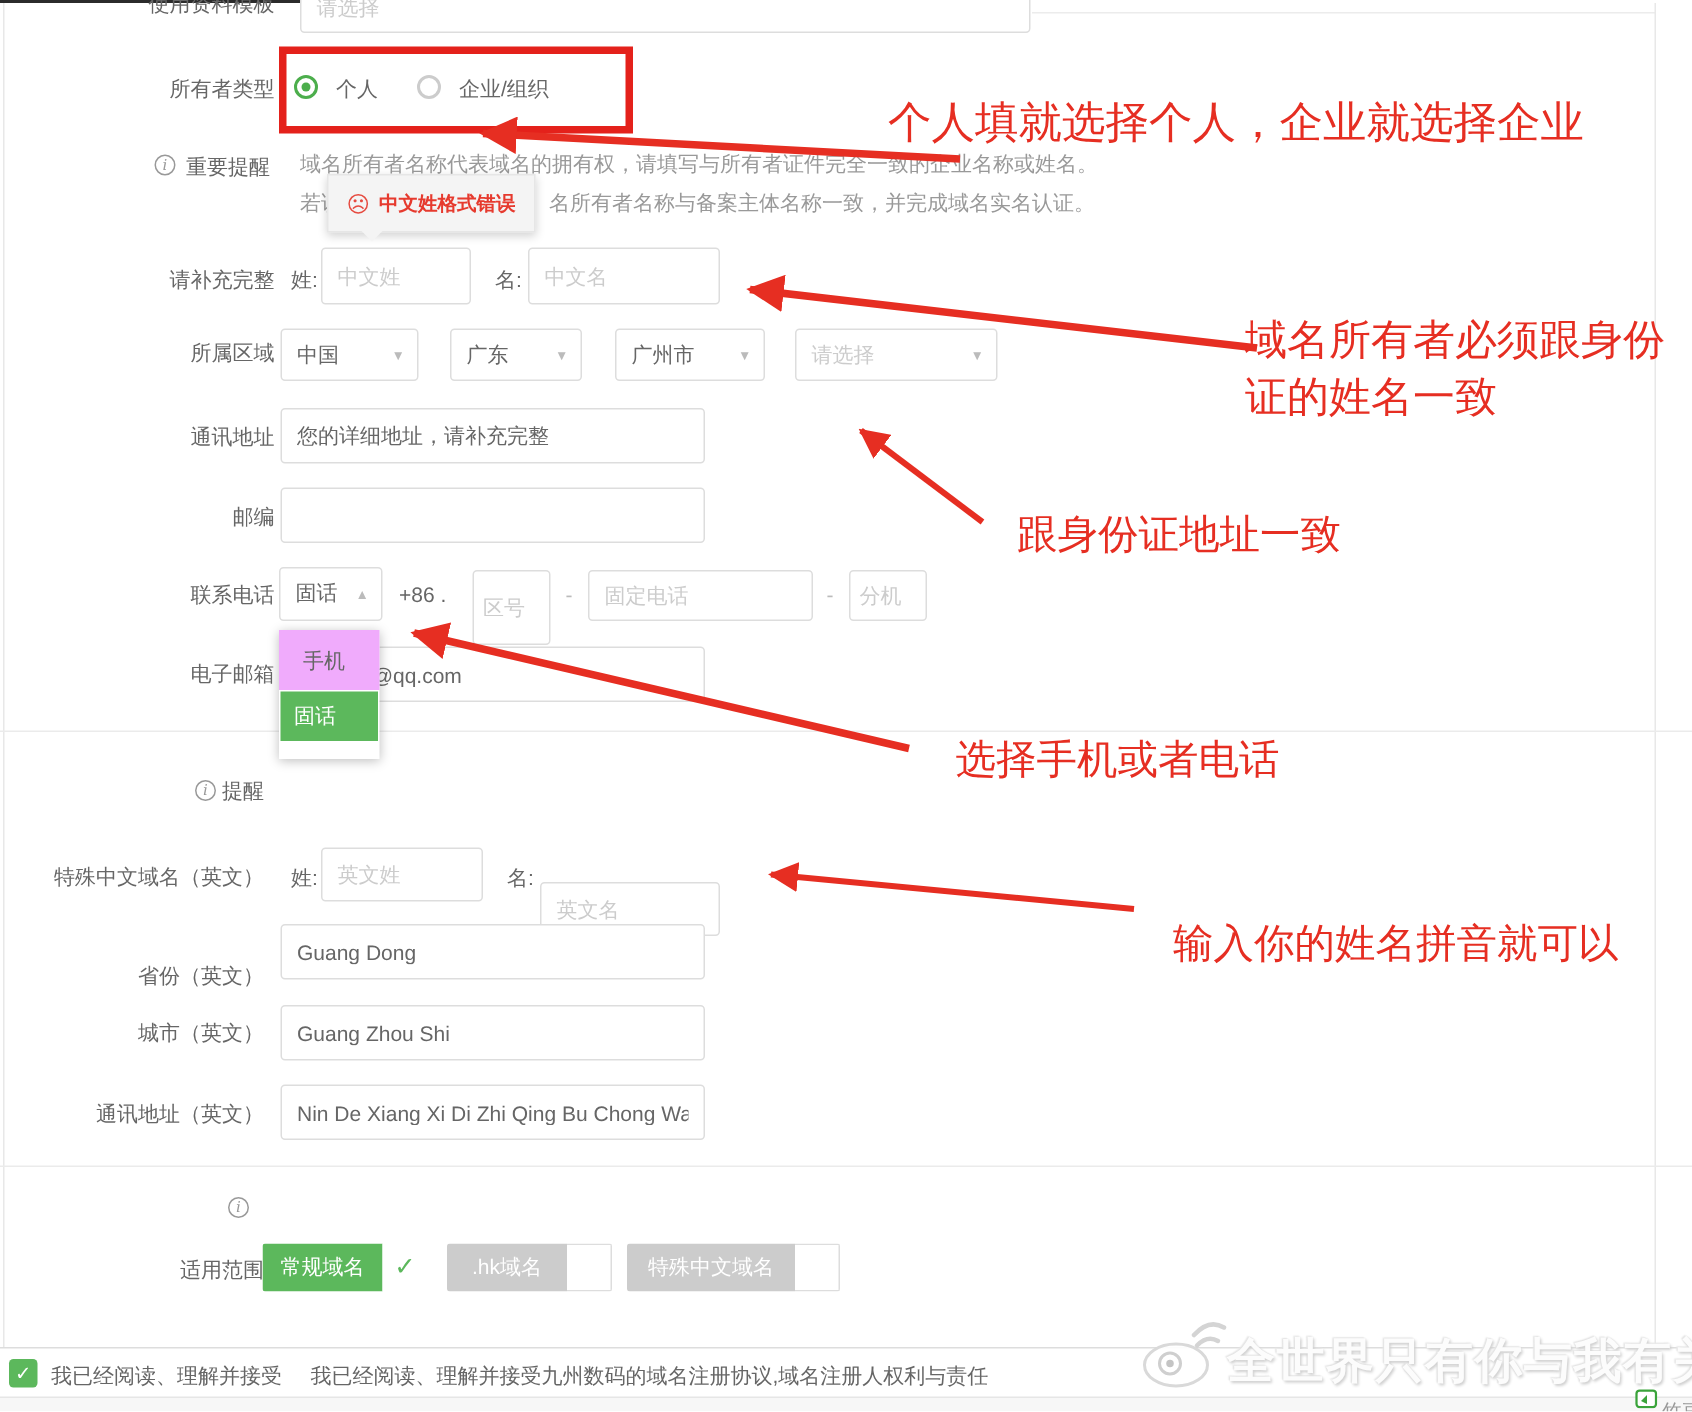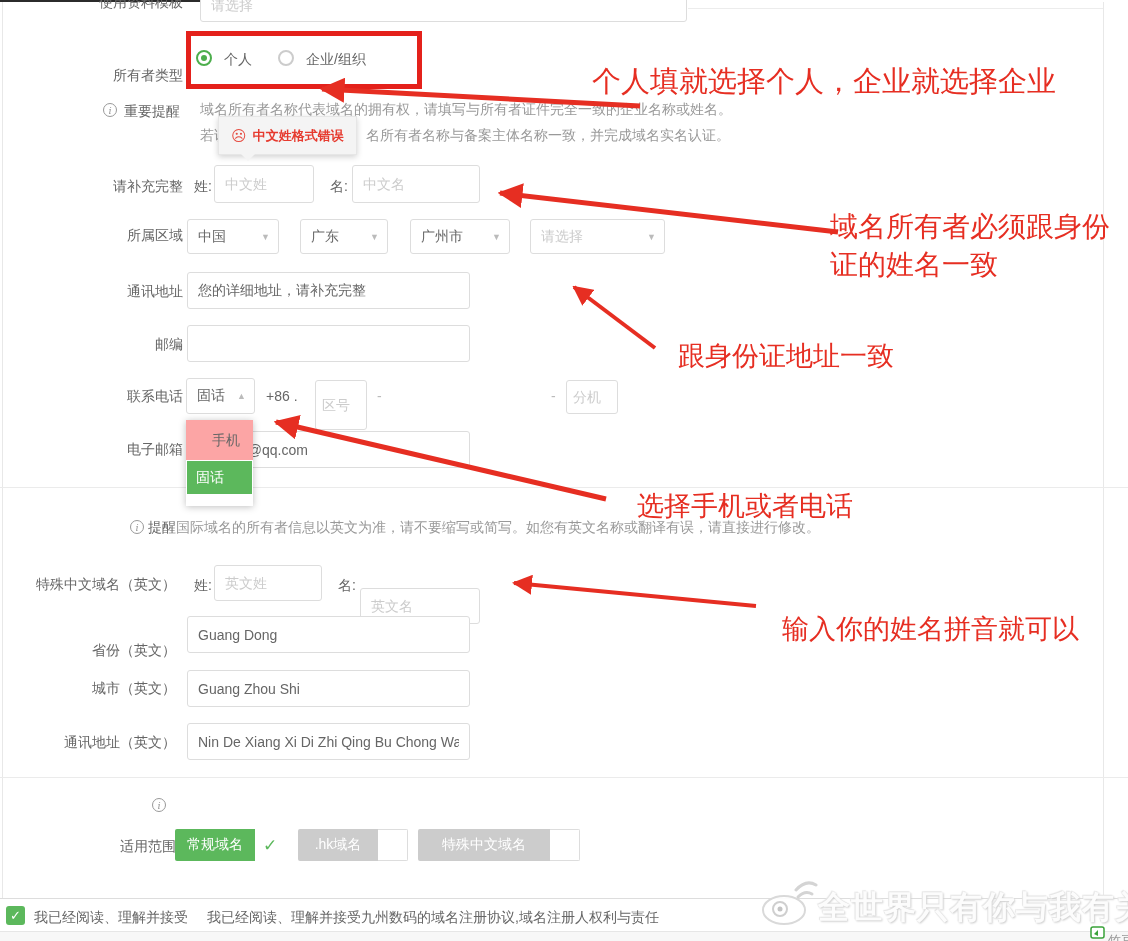--- a/index.html
+++ b/index.html
@@ -30,21 +30,21 @@
   .sublbl{position:absolute;color:#666;}
   .redbox{position:absolute;left:186px;top:31px;width:226px;height:48px;border:5px solid #e4211b;z-index:6;}
   .tooltip{position:absolute;left:218px;top:116px;height:37px;display:flex;align-items:center;gap:6px;
            padding:0 12px;background:#f4f4f4;border:1px solid #e6e6e6;box-shadow:0 2px 6px rgba(0,0,0,.18);z-index:8;}
   .tooltip::after{content:"";position:absolute;left:22px;bottom:-7px;border-left:7px solid transparent;
                   border-right:7px solid transparent;border-top:7px solid #f4f4f4;}
   .sad-icon::before{content:"☹";color:#e64b40;font-size:15px;}
   .tooltip .txt{color:#e63a2e;font-weight:bold;font-size:13px;white-space:nowrap;}
   .menu{position:absolute;left:186px;top:420px;width:67px;height:86px;background:#fff;
         box-shadow:0 1px 7px rgba(0,0,0,.25);z-index:8;box-sizing:border-box;}
-  .menu .it1{height:40px;line-height:40px;padding-left:26px;color:#666;background:#fca5a5;}
+  .menu .it1{height:40px;line-height:40px;padding-left:16px;color:#666;background:#f0abfc;}
   .menu .it2{margin:1px 1px 0 1px;height:33px;line-height:33px;padding-left:9px;color:#fff;background:#5cb85c;}
   .scope-btn{position:absolute;display:flex;height:32px;border-radius:2px;overflow:hidden;}
   .scope-main{display:flex;align-items:center;justify-content:center;color:#fff;font-size:14px;}
   .scope-main.green{background:#5cb85c;}
   .scope-main.gray{background:#ccc;}
   .scope-check{width:30px;background:#fff;display:flex;align-items:center;justify-content:center;
                box-sizing:border-box;border:1px solid #ddd;border-left:none;}
   .scope-check.on{border:none;color:#5cb85c;font-weight:bold;font-size:17px;}
   .fcheck{position:absolute;left:6px;top:906px;width:19px;height:19px;background:#5cb85c;border-radius:3px;
           color:#fff;font-size:13px;line-height:19px;text-align:center;}
@@ -61,21 +61,21 @@
 <div class="page">
 
   <div class="abs" style="left:0;top:0;width:517px;height:2px;background:#2b2b2b;"></div>
   <div class="abs" style="left:688px;top:8px;width:416px;height:1px;background:#ececec;"></div>
   <div class="abs" style="left:2px;top:2px;width:1px;height:896px;background:#e8e8e8;"></div>
   <div class="abs" style="left:1103px;top:2px;width:1px;height:896px;background:#e8e8e8;"></div>
 
   <div class="lbl" style="top:-6px;">使用资料模板</div>
   <input class="inp" style="left: 200px; top: -12px; width: 487px; height: 34px;" placeholder="请选择">
 
-  <div class="lbl" style="top:51px;margin-top:16px;">所有者类型</div>
+  <div class="lbl" style="top:51px;">所有者类型</div>
   <div class="redbox"></div>
   <div class="radio on" style="left:196px;top:50px;"></div>
   <div class="rlabel" style="left:224px;top:51px;">个人</div>
   <div class="radio off" style="left:278px;top:50px;"></div>
   <div class="rlabel" style="left:306px;top:51px;">企业/组织</div>
 
   <div class="info-icon" style="left:103px;top:103px;"></div>
   <div class="rlabel" style="left:124px;top:103px;">重要提醒</div>
   <div class="note" style="left:200px;top:101px;">域名所有者名称代表域名的拥有权，请填写与所有者证件完全一致的企业名称或姓名。</div>
   <div class="note" style="left:200px;top:127px;">若该</div>
@@ -112,36 +112,36 @@
   <div class="lbl" style="top:336px;">邮编</div>
   <input class="inp" style="left: 187px; top: 325px; width: 283px; height: 37px;">
 
   <div class="lbl" style="top:388px;">联系电话</div>
   <div class="selbox caret-up" style="left:186px;top:378px;width:69px;height:36px;">
     <span>固话</span>
   </div>
   <div class="sublbl" style="left:266px;top:388px;">+86 .</div>
   <input class="inp" style="left: 315px; top: 380px; width: 52px; height: 50px; padding: 0px 6px;" placeholder="区号">
   <div class="sublbl" style="left:377px;top:388px;color:#bbb;">-</div>
+  <input class="inp" style="left: 392px; top: 380px; width: 150px; height: 34px;" placeholder="固定电话">
   <div class="sublbl" style="left:551px;top:388px;color:#bbb;">-</div>
   <input class="inp" style="left: 566px; top: 380px; width: 52px; height: 34px; padding: 0px 6px;" placeholder="分机">
 
   <div class="lbl" style="top:441px;">电子邮箱</div>
   <input class="inp" style="left: 187px; top: 431px; width: 283px; height: 37px; padding-left: 52px;" value="4@qq.com">
 
   <div class="menu">
     <div class="it1">手机</div>
     <div class="it2">固话</div>
   </div>
 
   <div class="divider" style="top:487px;"></div>
 
   <div class="info-icon" style="left:130px;top:520px;"></div>
   <div class="rlabel" style="left:148px;top:519px;">提醒</div>
-  <div class="note" style="left:176px;top:519px;">国际域名的所有者信息以英文为准，请不要缩写或简写。如您有英文名称或翻译有误，请直接进行修改。</div>
 
   <div class="lbl" style="top:576px;width:176px;">特殊中文域名（英文）</div>
   <div class="sublbl" style="left:194px;top:577px;">姓:</div>
   <input class="inp" style="left: 214px; top: 565px; width: 108px; height: 36px;" placeholder="英文姓">
   <div class="sublbl" style="left:338px;top:577px;">名:</div>
   <input class="inp" style="left: 360px; top: 588px; width: 120px; height: 36px;" placeholder="英文名">
 
   <div class="lbl" style="top:626px;width:176px;margin-top:16px;">省份（英文）</div>
   <input class="inp" style="left: 187px; top: 616px; width: 283px; height: 37px;" value="Guang Dong">
 
@@ -158,21 +158,21 @@
   <div class="rlabel" style="left:120px;top:838px;">适用范围</div>
   <div class="scope-btn" style="left:175px;top:829px;">
     <div class="scope-main green" style="width:80px;">常规域名</div>
     <div class="scope-check on">✓</div>
   </div>
   <div class="scope-btn" style="left:298px;top:829px;">
     <div class="scope-main gray" style="width:80px;">.hk域名</div>
     <div class="scope-check"></div>
   </div>
   <div class="scope-btn" style="left:418px;top:829px;">
-    <div class="scope-main gray" style="width:132px;">特殊中文域名</div>
+    <div class="scope-main gray" style="width:112px;">特殊中文域名</div>
     <div class="scope-check"></div>
   </div>
 
   <div class="divider" style="top:898px;background:#dddddd;"></div>
   <div class="fcheck"></div>
   <div class="ftext" style="left:34px;top:909px;">我已经阅读、理解并接受</div>
   <div class="ftext" style="left:207px;top:909px;">我已经阅读、理解并接受九州数码的域名注册协议,域名注册人权利与责任</div>
   <div class="divider" style="top:931px;background:#e6e6e6;"></div>
   <div class="abs" style="left:0;top:932px;width:1128px;height:9px;background:#f7f7f7;"></div>
 

